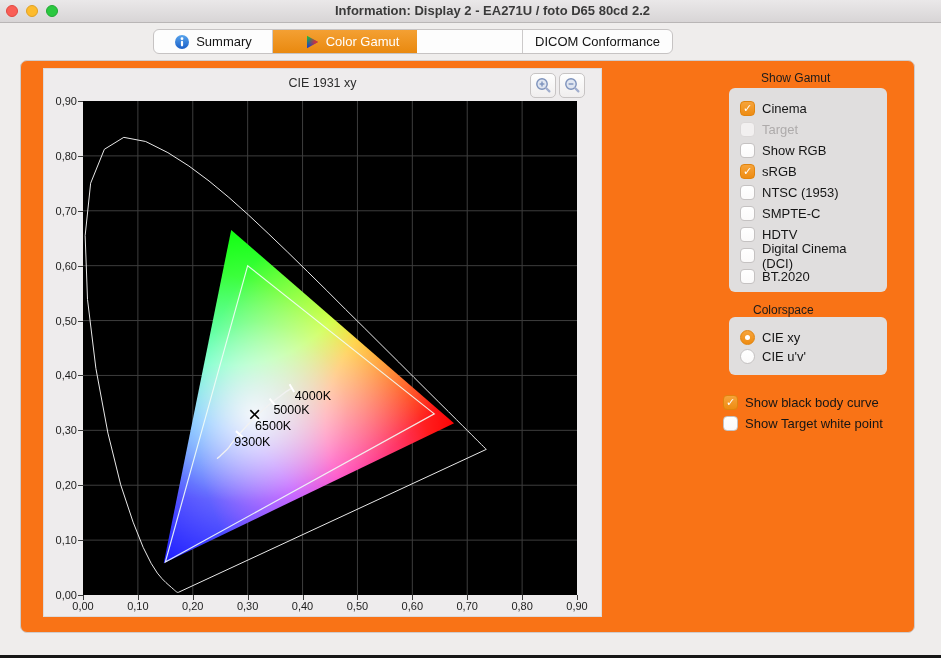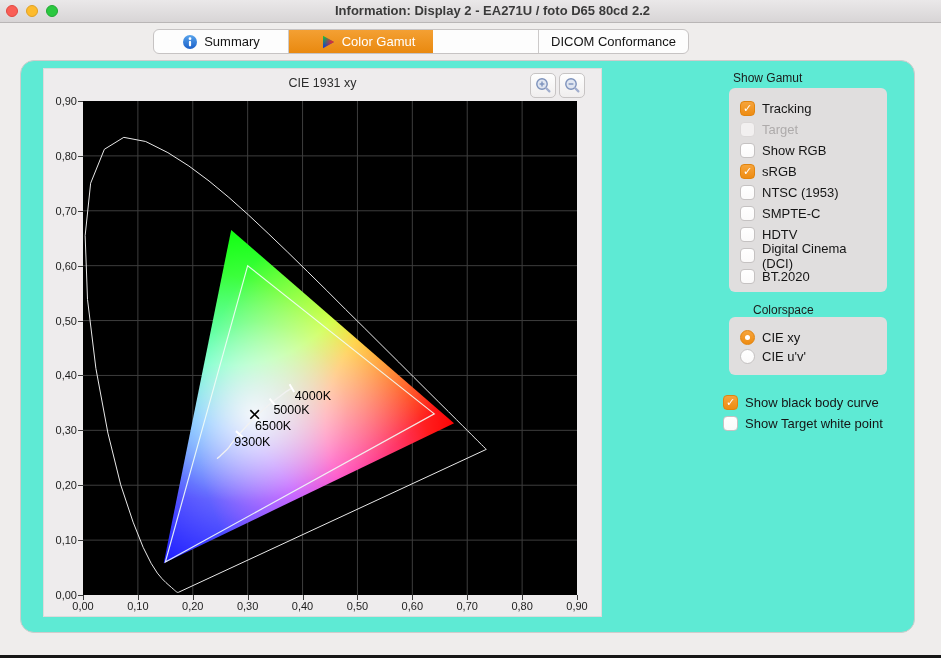--- a/index.html
+++ b/index.html
@@ -19,22 +19,22 @@
   
   .tabbar{position:absolute;top:29px;left:153px;height:23px;display:flex;
     background:#fdfdfd;border:1px solid #c6c3c3;border-radius:6px;overflow:hidden;box-sizing:content-box;}
   .tab{display:flex;align-items:center;justify-content:center;gap:6px;font-size:13px;color:#141414;
     border-left:1px solid #cccaca;box-sizing:border-box;cursor:default;}
   .tab:first-child{border-left:none;}
   .tab.selected{background:linear-gradient(#f4a033,#e9890f);color:#fff;}
   .tab .ticon{display:flex;width:16px;height:16px;}
 
   
-  .card{position:absolute;left:20px;top:60px;width:893px;height:571px;background:#5eead4;
-    border:1px solid #cfcccc;border-radius:14px;box-sizing:content-box;}
+  .card{position:absolute;left:20px;top:60px;width:893px;height:571px;background:#f97316;
+    border:1px solid #cfcccc;border-radius:7px;box-sizing:content-box;}
 
   
   .chart-panel{position:absolute;left:22px;top:7px;width:559px;height:549px;background:#eeeced;
     border:1px solid #dddbdb;box-sizing:border-box;}
   .chart-title{position:absolute;top:7px;left:0;right:0;text-align:center;font-size:12.5px;color:#2c2c2c;}
   .zoom-btn{position:absolute;top:4px;width:26px;height:25px;padding:2px 3px;
     background:linear-gradient(#fefefe,#f0eeee);border:1px solid #c7c4c4;border-radius:5px;cursor:default;}
   .zoom-in{left:486px;} .zoom-out{left:515px;}
   .plot{position:absolute;left:39px;top:32px;width:446px;height:494px;background:#000;}
   .axis-ylabel{position:absolute;left:2px;width:31px;text-align:right;font-size:11px;color:#1c1c1c;height:13px;line-height:13px;}
@@ -71,21 +71,21 @@
   <div class="titlebar">
     <div class="traffic">
       <span class="tl red"></span>
       <span class="tl yellow"></span>
       <span class="tl green"></span>
     </div>
     <div class="title-text">Information: Display 2 - EA271U / foto D65 80cd 2.2</div>
   </div>
 
   <div class="tabbar" id="tabbar">
-      <div class="tab" style="width: 134px;">
+      <div class="tab" style="width: 118px;">
         <span class="ticon">
           <svg width="16" height="16" viewBox="0 0 16 16">
             <defs>
               <linearGradient id="igr" x1="0" y1="0" x2="0" y2="1">
                 <stop offset="0" stop-color="#58a4ec"></stop>
                 <stop offset="1" stop-color="#1a5fc8"></stop>
               </linearGradient>
             </defs>
             <circle cx="8" cy="8" r="7" fill="url(#igr)"></circle>
             <circle cx="8" cy="4.7" r="1.4" fill="#fff"></circle>
@@ -244,27 +244,27 @@
         <div class="axis-ylabel" style="top: 80.8889px;">0,80</div>
         <div class="tick-y" style="top: 86.8889px;"></div>
         <div class="axis-xlabel" style="left: 456.111px;">0,80</div>
         <div class="tick-x" style="left: 478.111px;"></div>
         <div class="axis-ylabel" style="top: 26px;">0,90</div>
         <div class="tick-y" style="top: 32px;"></div>
         <div class="axis-xlabel" style="left: 511px;">0,90</div>
         <div class="tick-x" style="left: 533px;"></div>
       </div>
 
-    <div class="section-label" style="left:712px;top:10px;">Show Gamut</div>
+    <div class="section-label" style="left:740px;top:10px;">Show Gamut</div>
     <div class="group-box" id="gamut-box">
         <label class="check-row">
           <span class="checkbox checked">
             <span class="checkmark">✓</span>
           </span>
-          <span class="check-label">Tracking</span>
+          <span class="check-label">Cinema</span>
         </label>
         <label class="check-row disabled">
           <span class="checkbox disabled"></span>
           <span class="check-label">Target</span>
         </label>
         <label class="check-row">
           <span class="checkbox"></span>
           <span class="check-label">Show RGB</span>
         </label>
         <label class="check-row">

